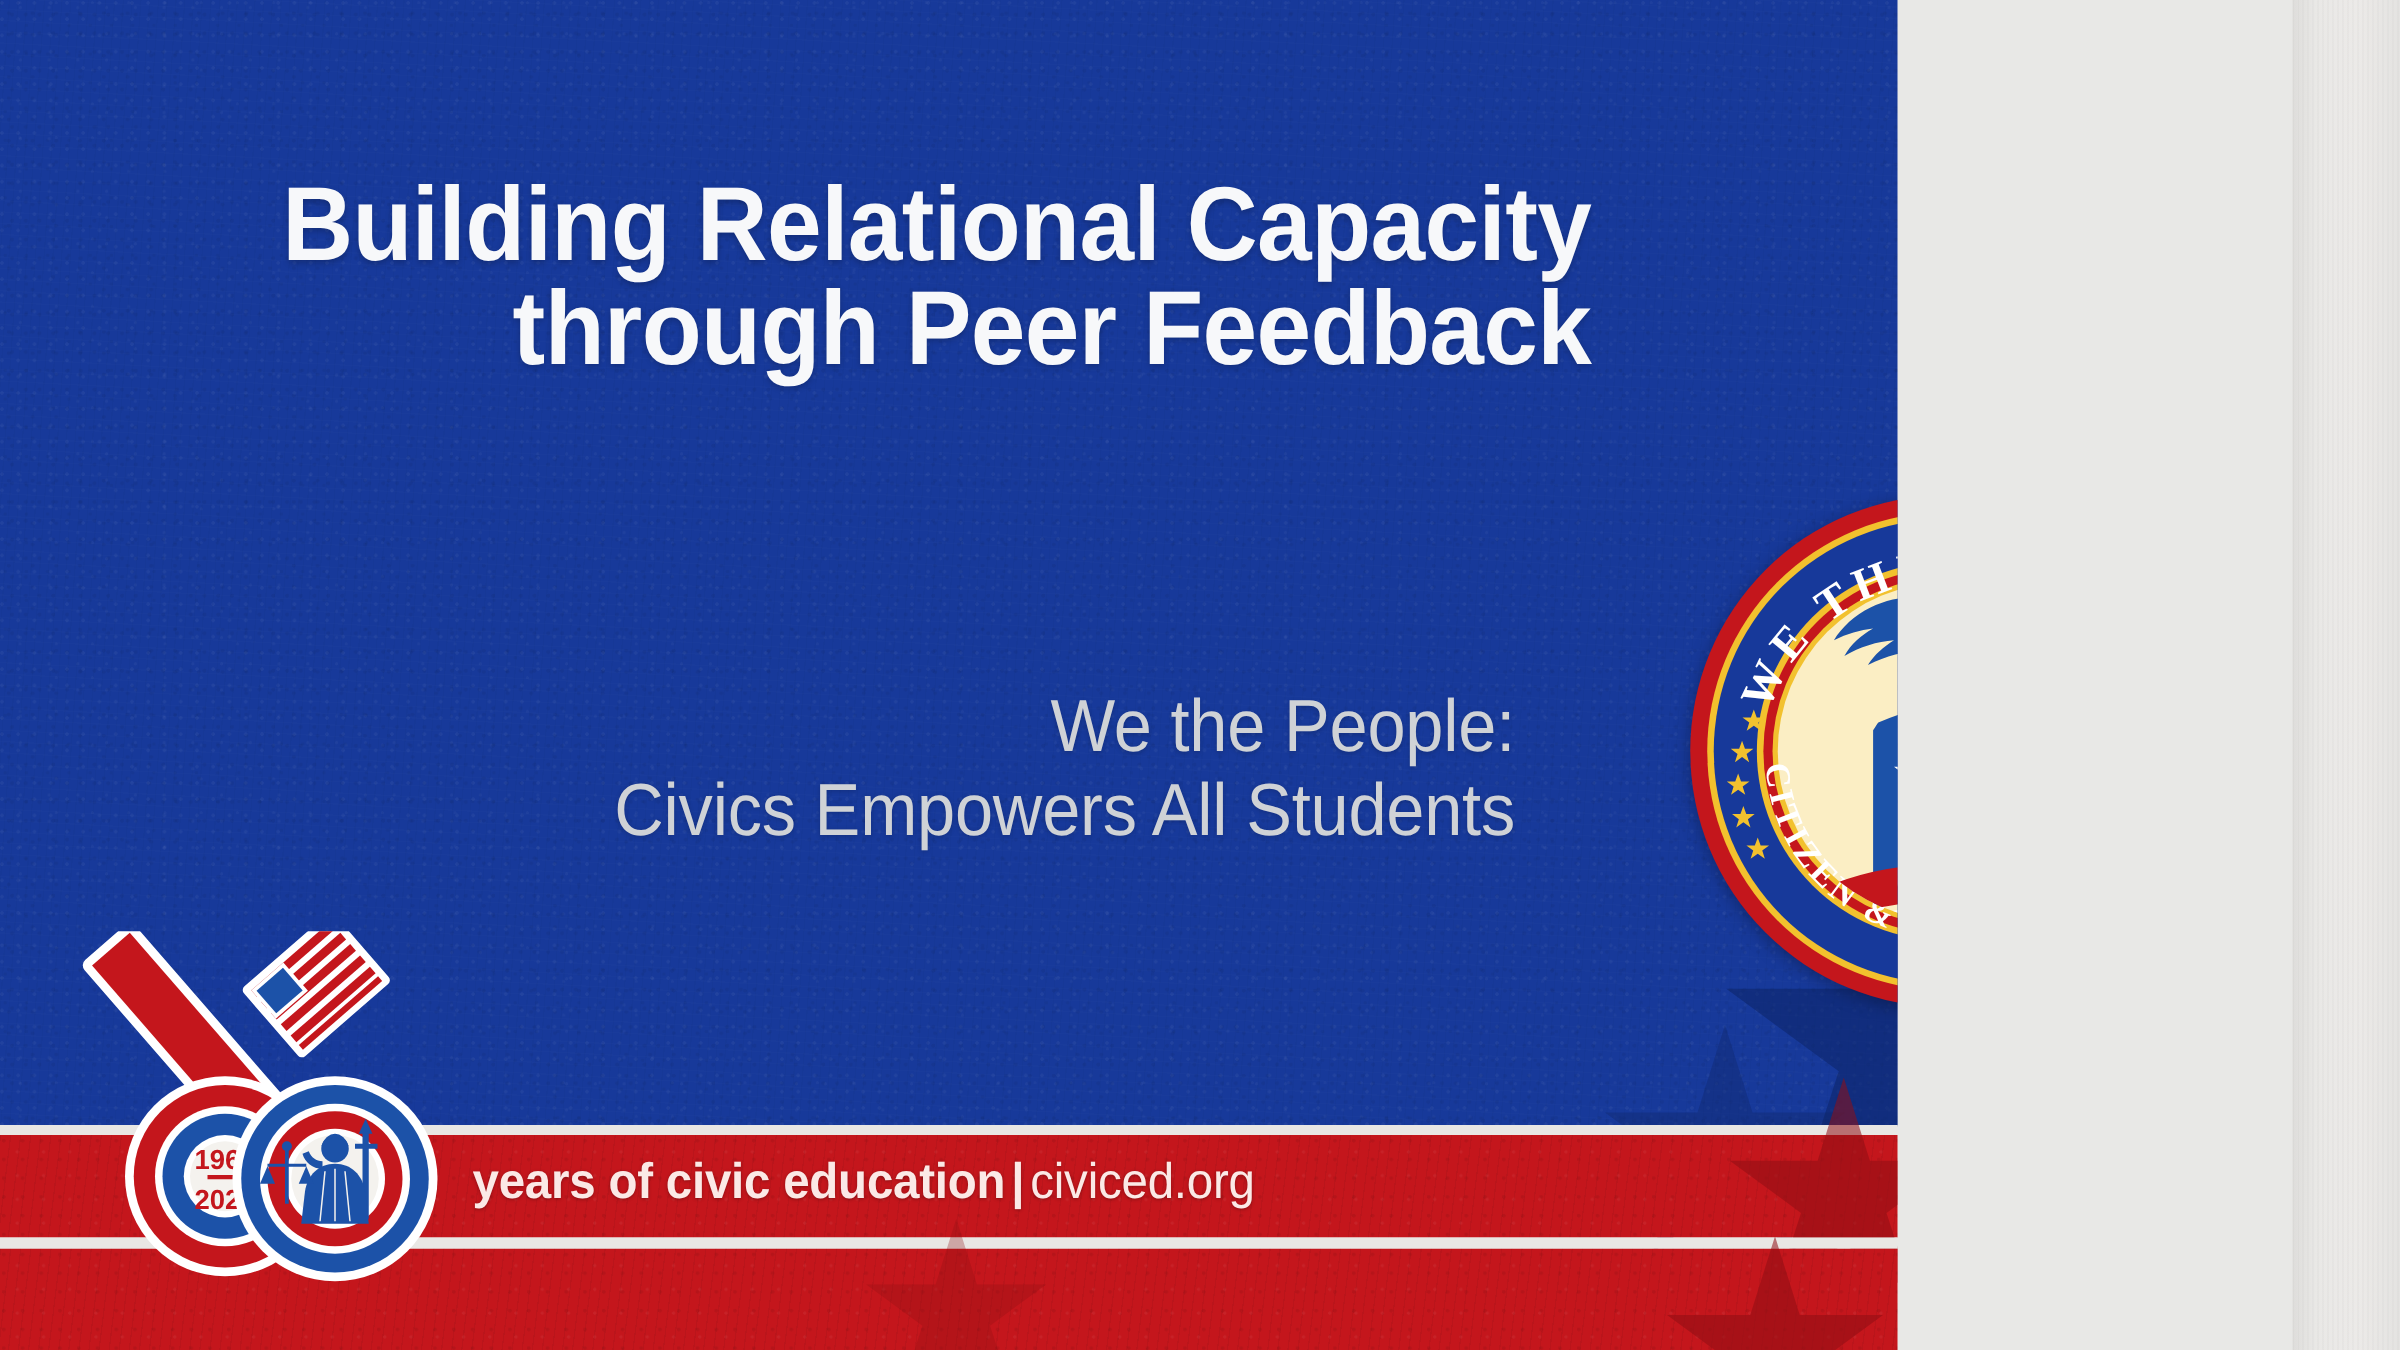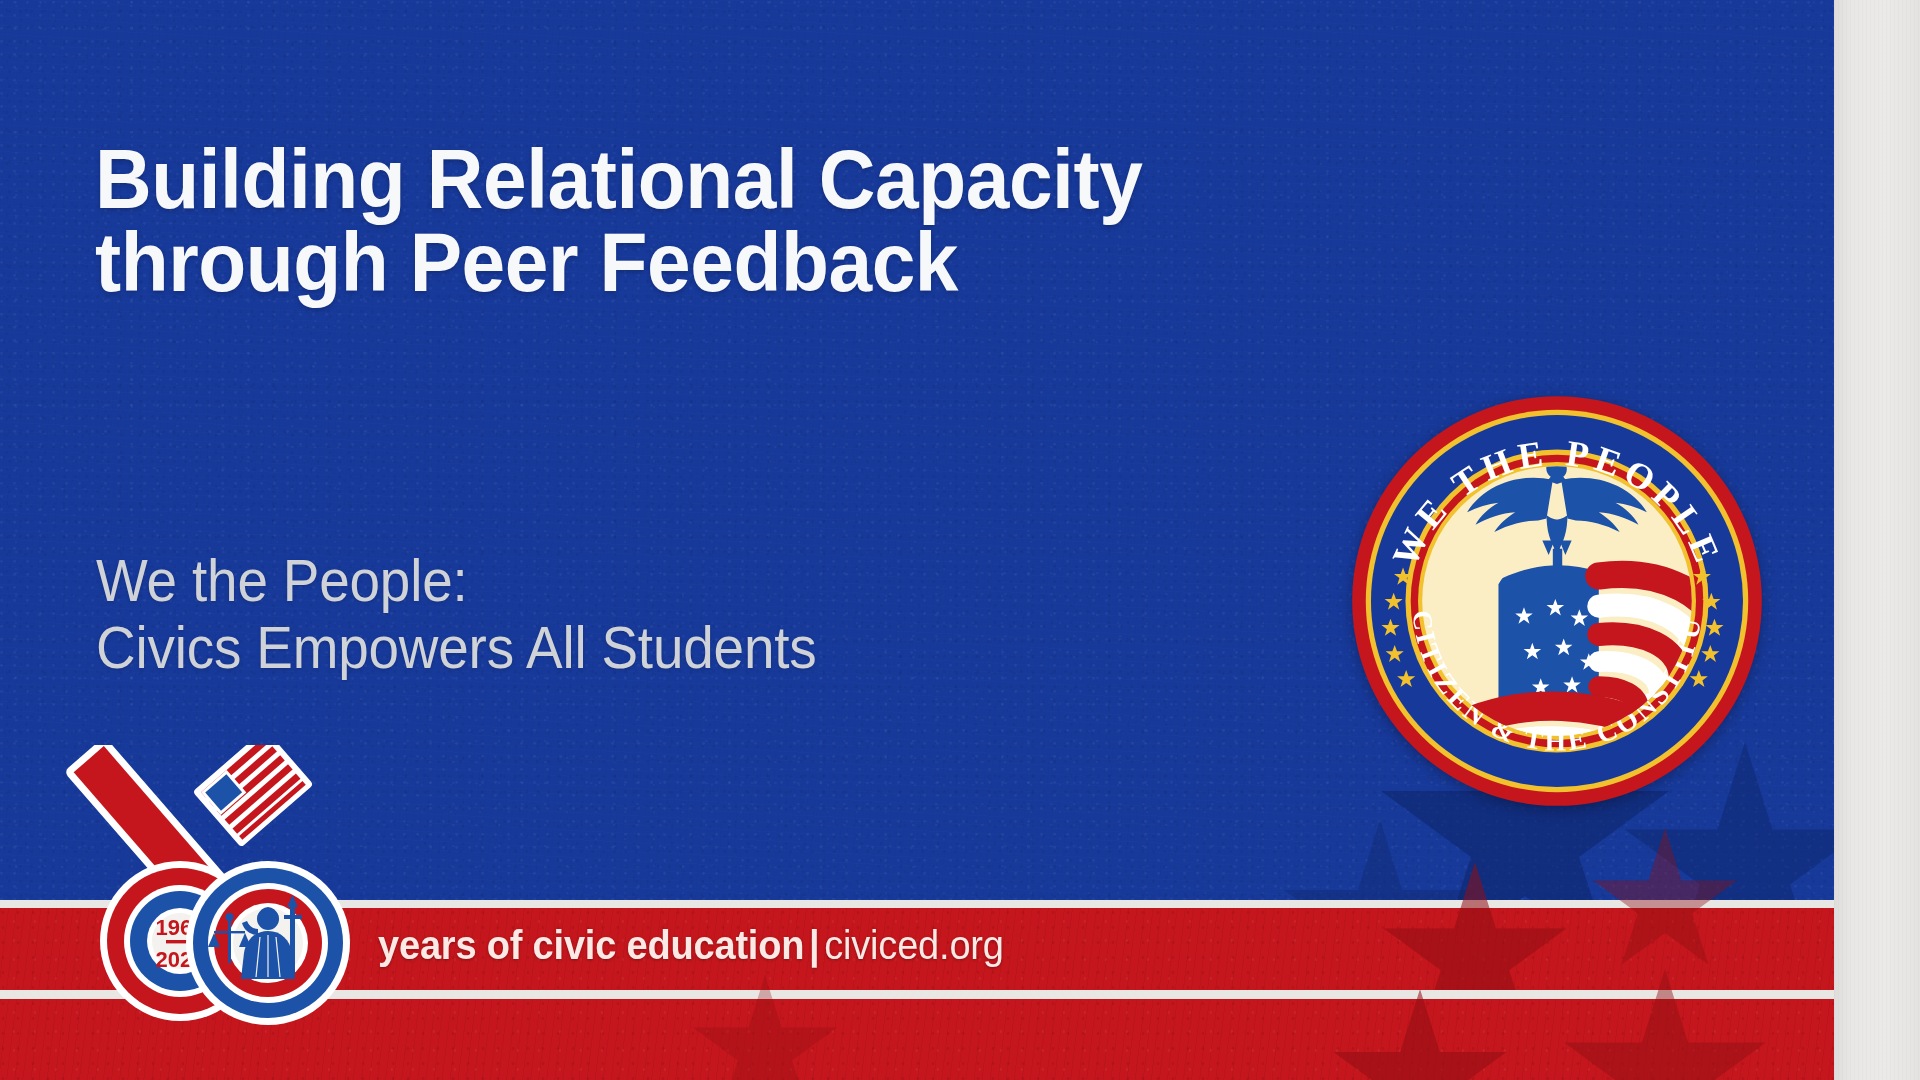--- a/index.html
+++ b/index.html
@@ -5,22 +5,23 @@
   * { margin:0; padding:0; box-sizing:border-box; }
   html, body { width:1920px; height:1080px; overflow:hidden; }
   body {
     font-family:"Liberation Sans", sans-serif;
     background:#e8e8e6;
     position:relative;
   }
 
   
   #slide {
-    position:absolute; left:0; top:0; width:1834px; height:1080px;
+    position:absolute; left:0; top:0; width:1518px; height:1080px;
     overflow:hidden;
+    text-align:right;
   }
   #paper-edge {
     position:absolute; left:1834px; top:0; width:86px; height:1080px;
     background:
       repeating-linear-gradient(90deg,
         rgba(0,0,0,0.018) 0px, rgba(0,0,0,0.018) 1px,
         rgba(255,255,255,0) 1px, rgba(255,255,255,0) 4px),
       linear-gradient(90deg,#dedddb 0%,#e9e8e6 22%,#eceae8 60%,#e4e3e1 100%);
   }
 

